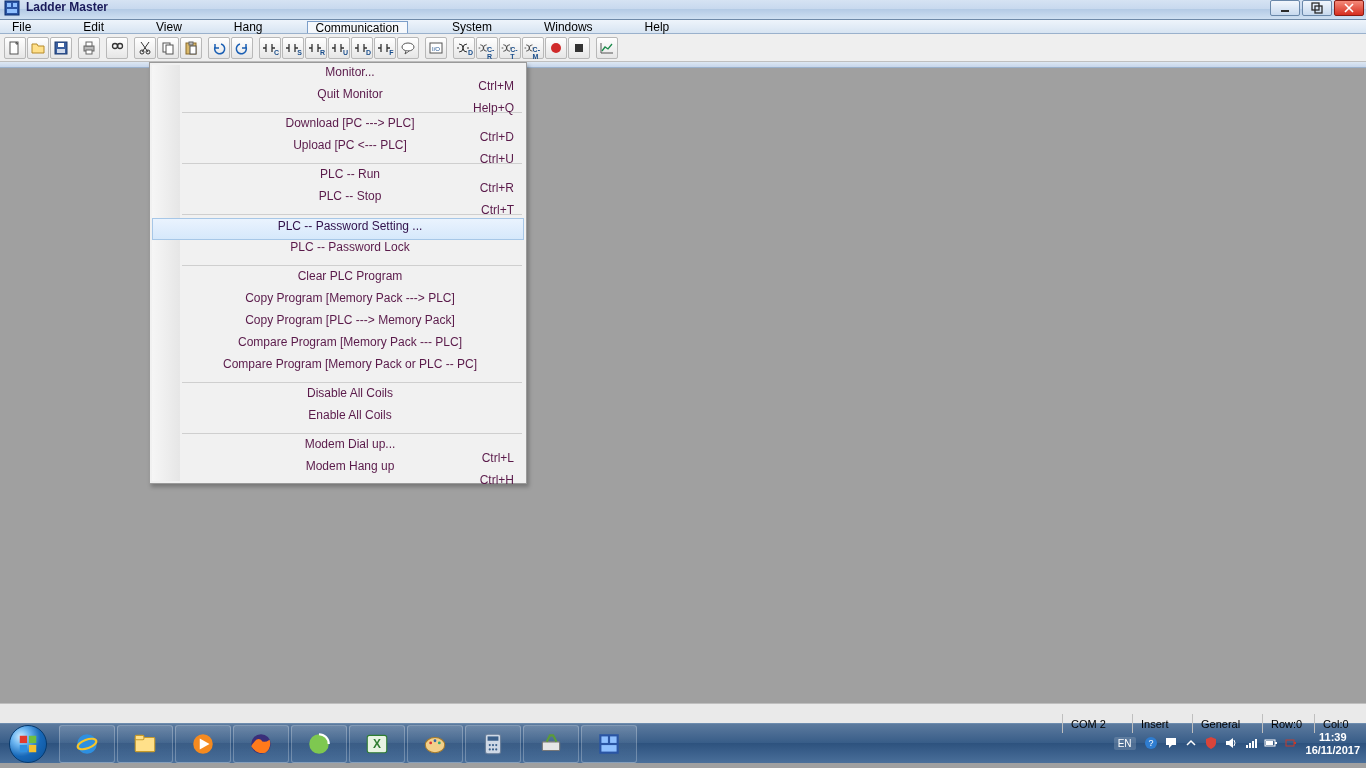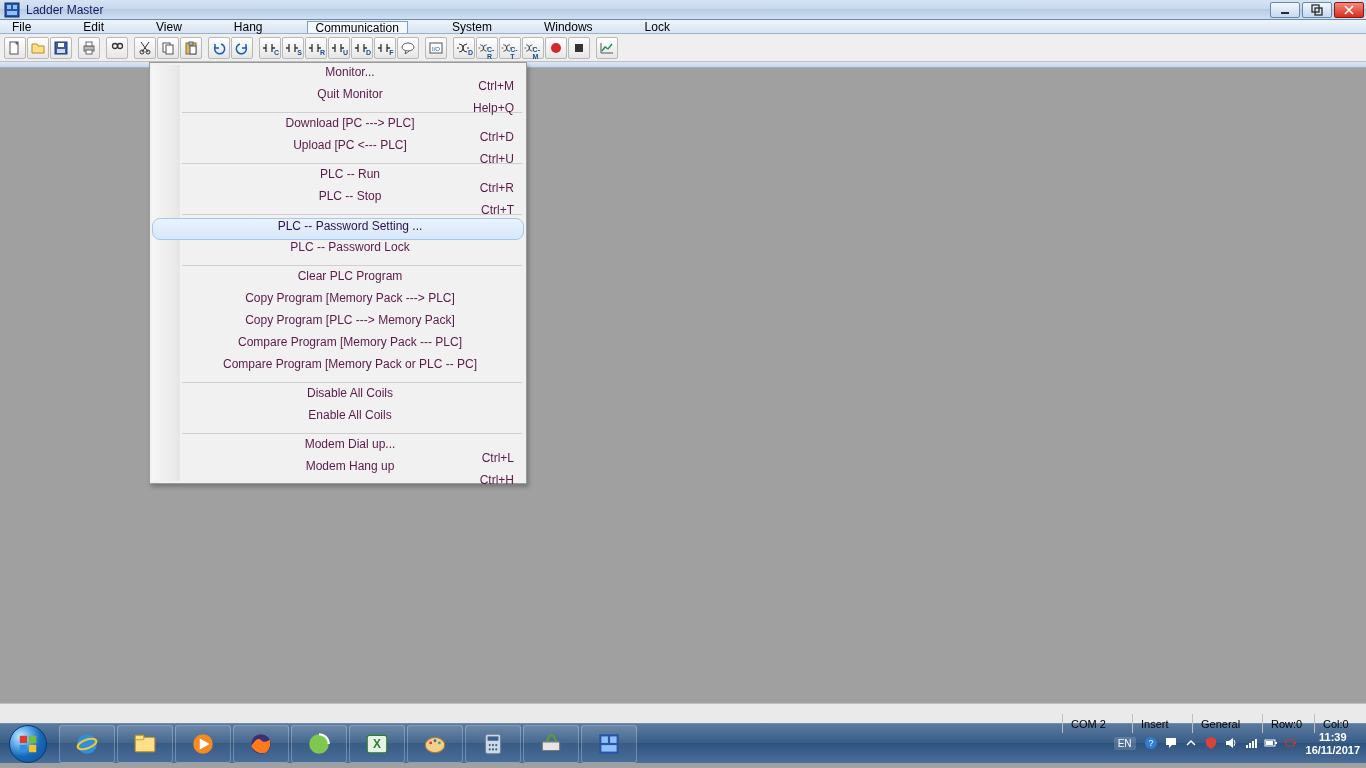--- a/index.html
+++ b/index.html
@@ -3,22 +3,22 @@
 <meta charset="utf-8">
 <style>
   * { box-sizing: border-box; margin: 0; padding: 0; font-family: "Segoe UI", Tahoma, sans-serif; }
   html, body { width: 1366px; height: 768px; overflow: hidden; background: #a0a0a0; }
 
   
   .titlebar {
     height: 20px;
     background: linear-gradient(to bottom, #d6e3f3 0%, #c8d9ee 45%, #b2c9e4 46%, #cfe0f2 100%);
     border-bottom: 1px solid #6f8aa8;
-    display: flex; align-items: center; padding-left: 4px;
-    font-size: 12px; color: #1a1a5a;
+    display: flex; padding-left: 4px;
+    font-size: 12px; color: #1a1a5a; font-weight: bold;
   }
   .titlebar .tb-icon { width: 16px; height: 16px; margin-right: 6px; display: inline-block; }
   .titlebar .tb-icon svg { width: 16px; height: 16px; }
   .titlebar .tb-spacer { flex: 1; }
   .win-controls { display: flex; gap: 2px; padding-right: 2px; }
   .win-btn {
     width: 30px; height: 16px; border: 1px solid #6a88aa;
     background: linear-gradient(to bottom, #f2f7fd, #c7d9ee);
     border-radius: 2px; display: flex; align-items: center; justify-content: center;
   }
@@ -70,21 +70,21 @@
   .dd-gutter { position: absolute; left: 2px; top: 2px; bottom: 2px; width: 28px;
                background: linear-gradient(to right,#f6f6f6,#e6e6e6); }
   .dd-item {
     position: relative; height: 22px; display: flex; align-items: center;
     padding-left: 34px; padding-right: 10px;
     font-size: 12px; color: #5a1a4a; flex-direction: column;
   }
   .dd-item .shortcut { margin-left: auto; color: #5a1a4a; }
   .dd-item.hover {
     background: linear-gradient(to bottom, #eaf3fe, #d6e8fb);
-    border: 1px solid #a7c7e7; border-radius: 8px;
+    border: 1px solid #a7c7e7; border-radius: 0;
     padding-left: 33px; padding-right: 9px;
     margin: 0; color: #30104a;
   }
   .dd-sep { height: 1px; margin: 3px 2px 3px 30px; background: #cfcfcf; }
 
   
   .statusbar {
     height: 20px; background: #eaeaea; border-top: 1px solid #bfbfbf;
     display: flex; align-items: center; font-size: 11px;
   }
@@ -158,21 +158,21 @@
 </div>
 
 <div class="menubar" id="menubar">
     <div class="mitem">File</div>
     <div class="mitem">Edit</div>
     <div class="mitem">View</div>
     <div class="mitem">Hang</div>
     <div class="mitem active">Communication</div>
     <div class="mitem">System</div>
     <div class="mitem">Windows</div>
-    <div class="mitem">Lock</div>
+    <div class="mitem">Help</div>
   </div>
 
 <div class="toolbar" id="toolbar">
     <div class="tool">
       <svg viewBox="0 0 16 16">
         <rect x="3" y="2" width="8" height="12" fill="#fff" stroke="#555"></rect>
         <path d="M9 2 L11 4 L9 4 Z" fill="#ddd" stroke="#555"></path>
       </svg>
     </div>
     <div class="tool">

